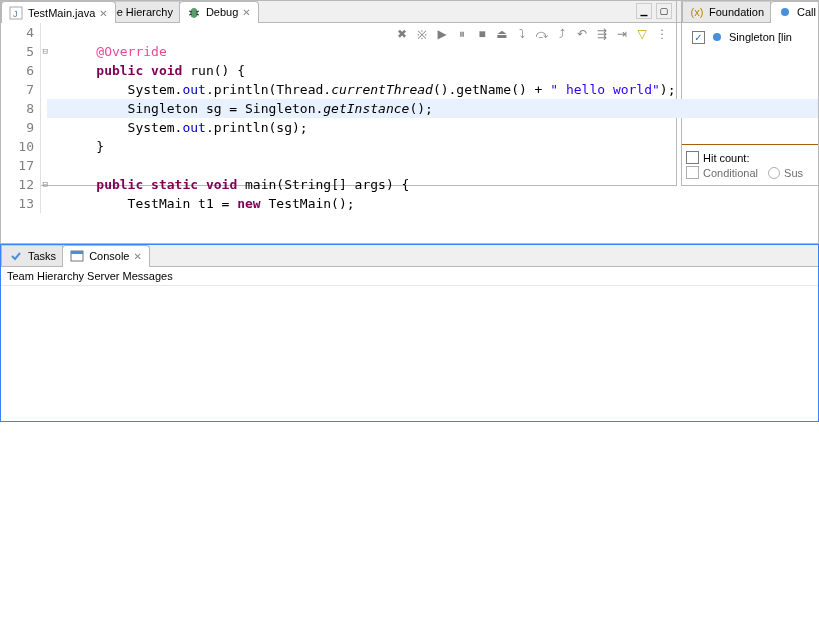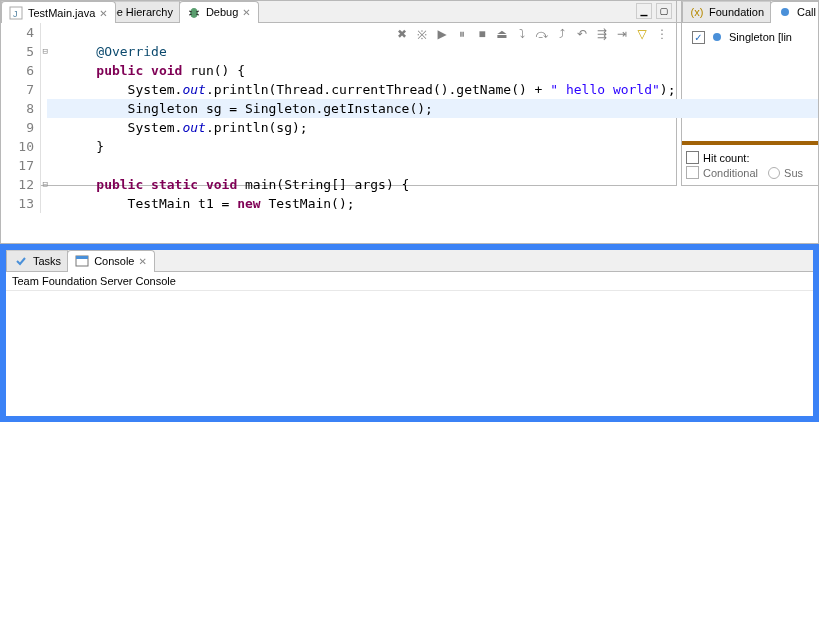--- a/index.html
+++ b/index.html
@@ -18,42 +18,42 @@
 
 
 #debug-pane { left: 0; top: 0; width: 677px; height: 186px; }
 #debug-pane .body { height: calc(100% - 44px); background:#fff;}
 
 
 #vars-pane { left: 681px; top: 0; width: 138px; height: 186px; overflow:hidden;}
 #vars-pane .body { padding:4px; height:120px;}
 .bp-row { display:flex; align-items:center; gap:4px; padding:2px 6px;}
 .checkbox { width:13px; height:13px; border:1px solid #7a7a7a; display:inline-flex; align-items:center; justify-content:center; font-size:10px; color:#2a70c0;}
-.bp-bottom { border-top:4px solid #a16207; padding:4px; position:absolute; bottom:0; left:0; right:0;margin-top:21px;}
+.bp-bottom { border-top:1px solid #a16207; padding:4px; position:absolute; bottom:0; left:0; right:0;margin-top:21px;}
 .bp-bottom .row { display:flex; align-items:center; gap:4px; margin:2px 0;}
 .rect-check { width:13px; height:13px; border:1px solid #7a7a7a;}
 .radio { width:12px; height:12px; border:1px solid #7a7a7a; border-radius:50%;}
 
 
 #editor-pane { left:0; top:190px; width:819px; height:244px; border:1px solid #b8b8b8;}
 #editor-tabs { height:22px; display:flex; background:#f0f0f0; border-bottom:1px solid #b8b8b8;}
 .code { font-family: Consolas, monospace; font-size: 13px; line-height: 19px; position:relative; height:calc(100% - 22px); overflow:hidden;}
 .gutter { position:absolute; left:0; top:0; width:40px; text-align:right; color:#808080; padding-right:6px; background:#fff; border-right:1px solid #e0e0e0;}
 .codearea { margin-left:46px; white-space:pre;}
 .codeline { height:19px; padding-left:18px; }
 .hl { background:#e8f2fe;}
 .k { color:#7f0055; font-weight:bold;}
 .s { color:#2a00ff;}
-.f { color:#0000c0; font-style:italic;text-align:center;}
-.m { }
-.a { color:#0c4a6e;}
+.f { color:#0000c0; text-align:center;}
+.m { font-style:italic;}
+.a { color:#ec4899;}
 .green-bar { position:absolute; left:0; width:4px; background:#4caf50; height:19px;}
 
 
-#console-pane { left:0; top:440px; width:819px; height:178px; border:6px solid #3b82f6;}
+#console-pane { left:0; top:440px; width:819px; height:178px; border:1px solid #3b82f6;}
 #console-pane .msg { padding:3px 6px; background:#fff; border-bottom:1px solid #e8e8e8;}
 
 svg { display:block;}
 </style>
 </head>
 <body>
 
 <div class="pane" id="debug-pane">
   <div class="tab-row">
     <div class="tab inactive">
@@ -217,15 +217,15 @@
       <span class="icon">
           <svg width="14" height="12">
             <rect x="1" y="1" width="12" height="10" fill="#fff" stroke="#777"></rect>
             <rect x="1" y="1" width="12" height="3" fill="#4a90d9"></rect>
           </svg>
         </span>
       <span>Console</span>
       <span class="close-icon">✕</span>
     </div>
   </div>
-  <div class="msg">Team Foundation Server Console</div>
+  <div class="msg">Team Hierarchy Server Messages</div>
   <div style="height:calc(100% - 42px);background:#fff"></div>
 </div>
 
 </body></html>

